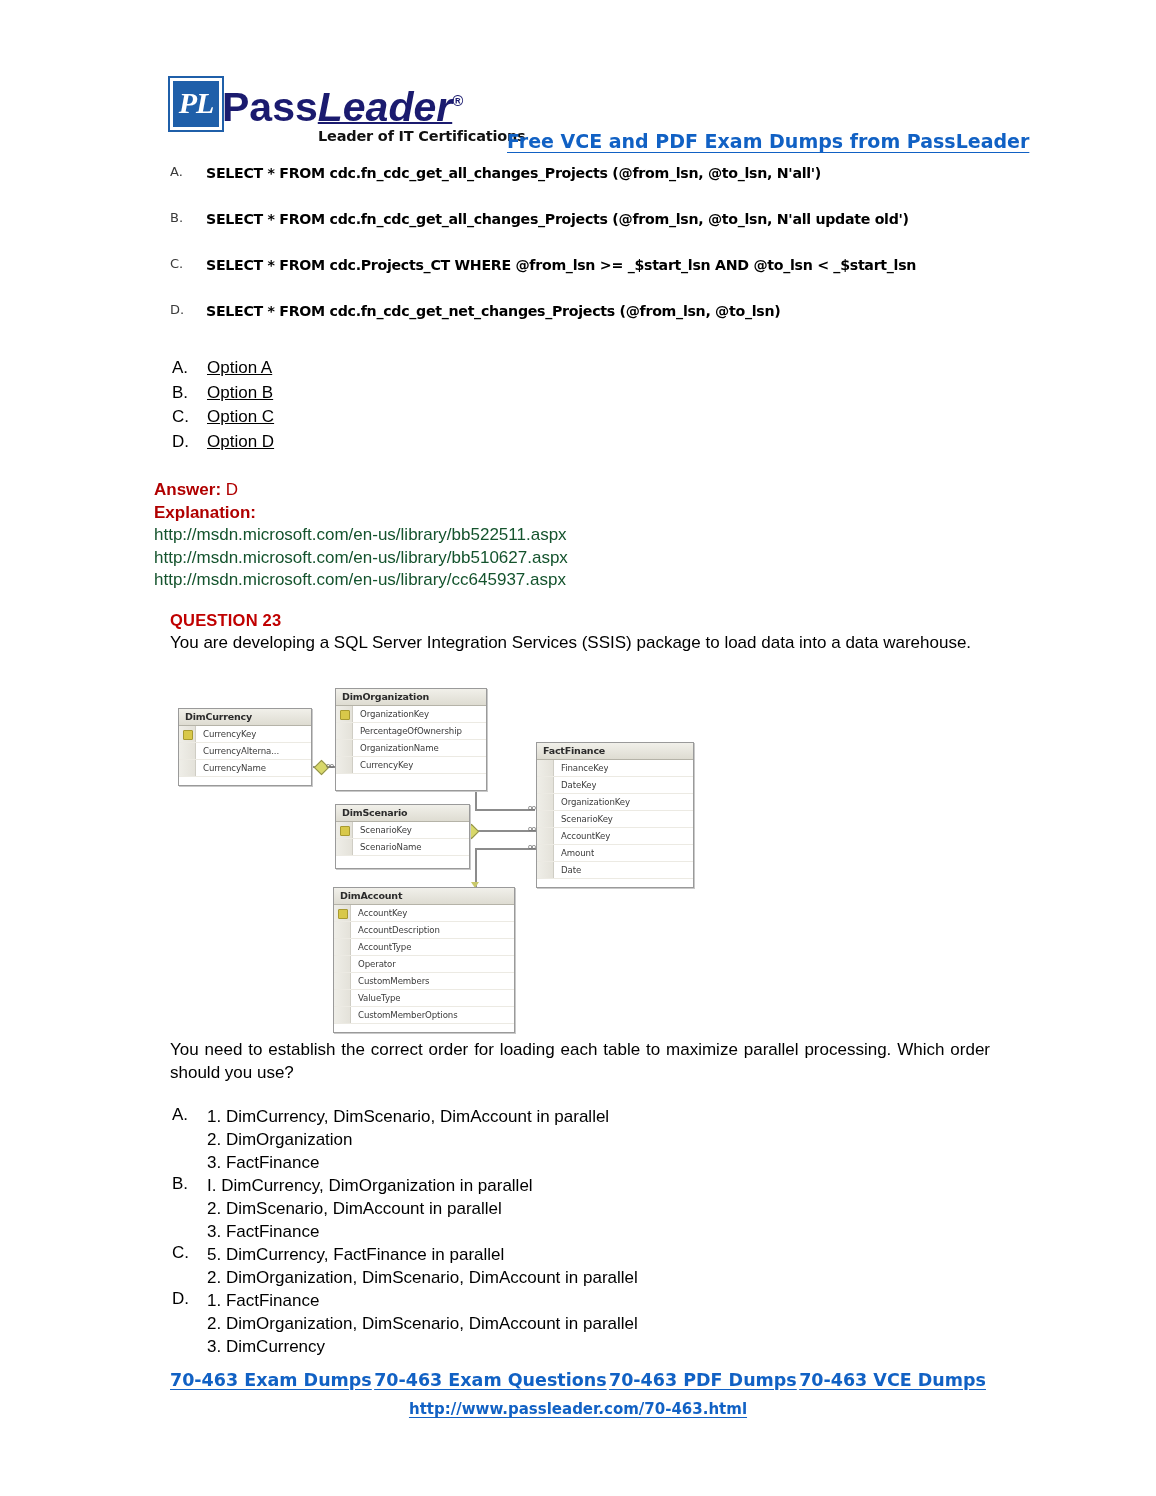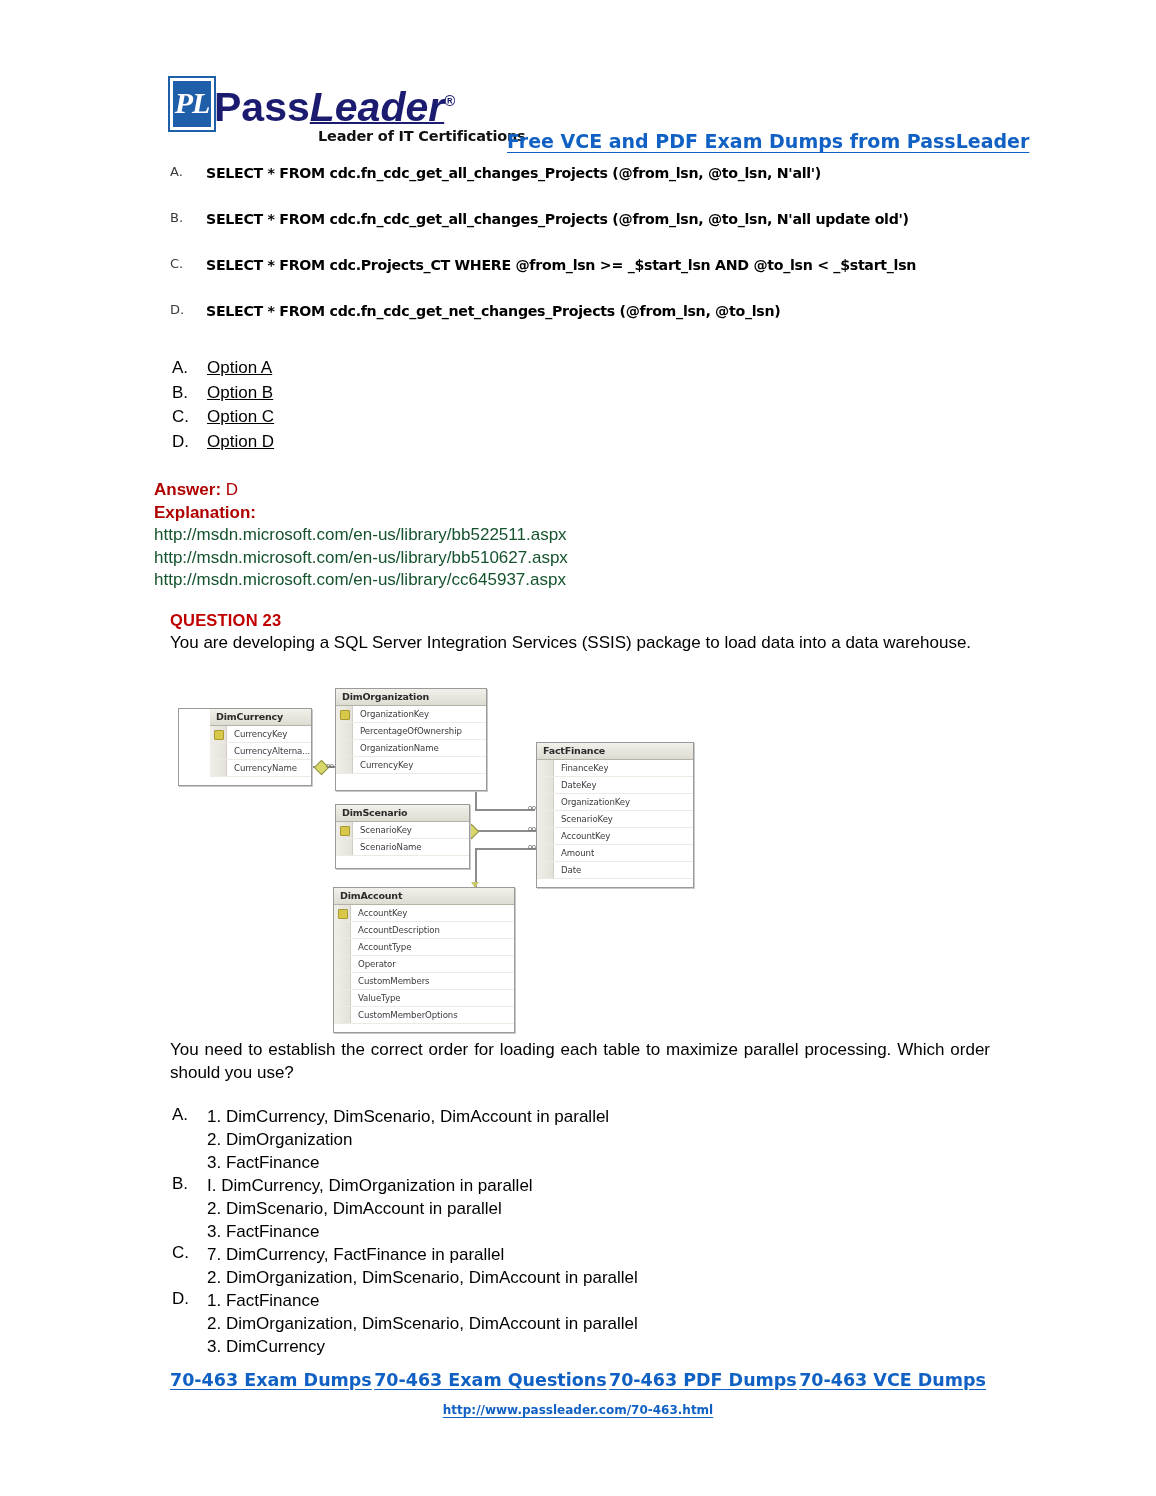--- a/index.html
+++ b/index.html
@@ -32,21 +32,21 @@
     height: 80px;
   }
   .logo-wrap {
     position: absolute;
     left: 0;
     top: 6px;
     display: flex;
     align-items: flex-start;
   }
   .logo-mark {
-    width: 44px;
+    width: 52px;
     height: 52px;
     background: #1f5fa9;
     border: 3px solid #ffffff;
     outline: 2px solid #1f5fa9;
     box-sizing: border-box;
     position: relative;
     flex: none;
   }
   .logo-mark span {
     position: absolute;
@@ -366,21 +366,21 @@
   }
   .footer-url {
     position: absolute;
     left: 0;
     top: 1400px;
     width: 1156px;
     text-align: center;
   }
   .footer-url a {
     font-family: "DejaVu Sans", sans-serif;
-    font-size: 12px;
+    font-size: 15px;
     font-weight: bold;
     color: #1161c4;
     text-decoration: underline;
     text-underline-offset: 3px;
     cursor: pointer;
   }
 </style>
 </head>
 <body>
 
@@ -460,21 +460,21 @@
 
     <div class="conn conn-h" style="left:300px; top:152px; width:66px;"></div>
     <div class="rel-dot" style="left:296px; top:148px;"></div>
     <div class="rel-inf" style="left:358px; top:147px;">oo</div>
 
     <div class="conn conn-h" style="left:305px; top:170px; width:61px;"></div>
     <div class="conn conn-v" style="left:305px; top:170px; height:42px;"></div>
     <div class="rel-arrow" style="left:301px; top:204px;"></div>
     <div class="rel-inf" style="left:358px; top:165px;">oo</div>
 
-    <div class="er-table" style="left:8px; top:30px; width:134px; height:78px;padding-left:31px;">
+    <div class="er-table" style="left:8px; top:30px; width:134px; height:78px;">
       <div class="er-title">DimCurrency</div>
       <div class="er-fields">
         <div class="er-field">
           <div class="er-gutter">
               <div class="er-key"></div>
             </div>
           <div class="er-fname">CurrencyKey</div>
         </div>
         <div class="er-field">
           <div class="er-gutter"></div>
@@ -616,21 +616,21 @@
       <span class="cl">B.</span>
       <div class="clines">
         <div class="cline">I. DimCurrency, DimOrganization in parallel</div>
         <div class="cline">2. DimScenario, DimAccount in parallel</div>
         <div class="cline">3. FactFinance</div>
       </div>
     </div>
     <div class="choice">
       <span class="cl">C.</span>
       <div class="clines">
-        <div class="cline">7. DimCurrency, FactFinance in parallel</div>
+        <div class="cline">5. DimCurrency, FactFinance in parallel</div>
         <div class="cline">2. DimOrganization, DimScenario, DimAccount in parallel</div>
       </div>
     </div>
     <div class="choice">
       <span class="cl">D.</span>
       <div class="clines">
         <div class="cline">1. FactFinance</div>
         <div class="cline">2. DimOrganization, DimScenario, DimAccount in parallel</div>
         <div class="cline">3. DimCurrency</div>
       </div>

